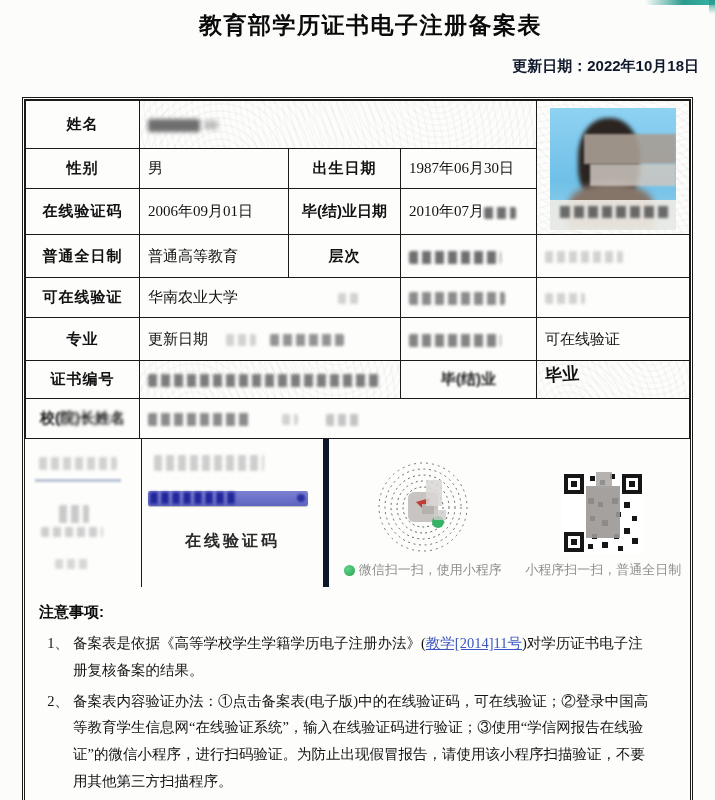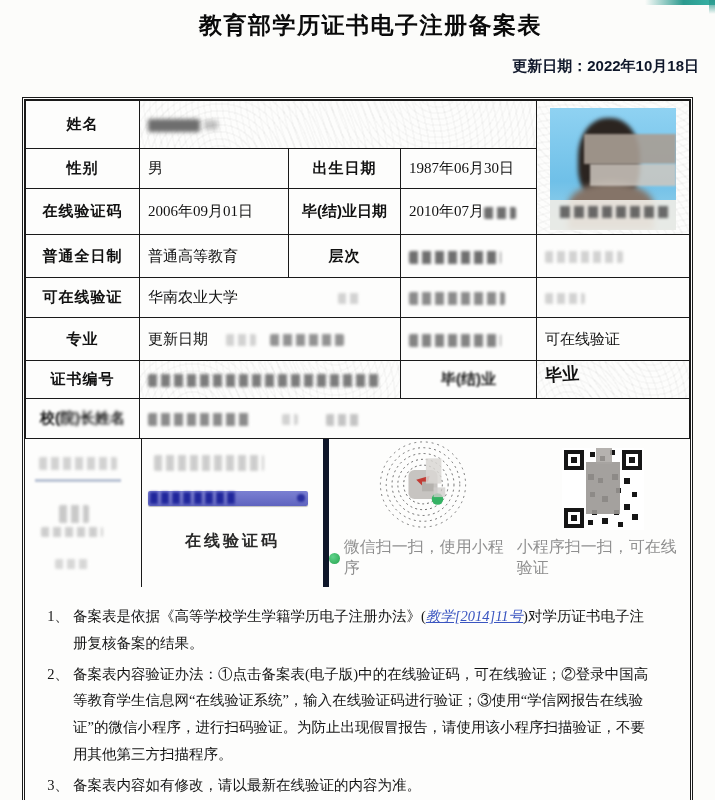--- a/index.html
+++ b/index.html
@@ -74,33 +74,33 @@
     background:repeating-linear-gradient(90deg,#20269b 0 8px,rgba(255,255,255,.15) 8px 11px);
     filter:blur(1.6px);}
   .code-bar .dot{position:absolute;right:3px;top:3px;width:8px;height:8px;border-radius:50%;
     background:#2a2f9e;filter:blur(1px);}
   .code-label{position:absolute;left:0;right:0;top:92px;text-align:center;
     font-size:16px;letter-spacing:3px;color:#2a2a2a;}
   .qr-block{display:flex;flex-direction:column;align-items:center;justify-content:flex-end;
     padding-bottom:8px;}
   .qr-block.q1{width:52%;}
   .qr-block.q2{width:48%;}
-  .cap-small{font-size:16px;color:#8f8f8f;margin-top:7px;display:flex;align-items:center;gap:4px;}
+  .cap-small{font-size:13px;color:#8f8f8f;margin-top:7px;display:flex;align-items:center;gap:4px;}
   .cap-main{font-size:13px;color:#1a1a1a;font-weight:600;margin-top:4px;letter-spacing:.5px;}
   .wechat-dot{display:inline-block;width:11px;height:11px;border-radius:50%;
     background:radial-gradient(circle at 35% 35%,#5fd38a,#27a34f);position:relative;}
 
   
   .notes{padding:16px 14px 0 14px;}
   .notes-heading{font-size:15px;font-weight:bold;color:#0a0a0a;margin-bottom:8px;}
   .note{display:flex;font-family:"Liberation Serif",serif;font-size:14.5px;
     line-height:1.85;color:#141414;margin-bottom:4px;}
   .note .num{flex:0 0 30px;text-align:right;padding-right:4px;}
   .note .body{flex:1;padding-right:24px;}
-  .doc-link{color:#3a55c0;text-decoration:underline;cursor:pointer;font-style:italic;}
+  .doc-link{color:#3a55c0;text-decoration:underline;cursor:pointer;}
 </style>
 </head>
 <body>
 
 <div class="teal-sliver"></div>
 <div class="teal-sliver2"></div>
 
 <h1 class="doc-title">教育部学历证书电子注册备案表</h1>
 <div class="update-line">更新日期：2022年10月18日</div>
 
@@ -277,27 +277,28 @@
                 <rect x="40" y="70" width="6" height="6"></rect>
                 <rect x="52" y="62" width="5" height="5"></rect>
             <rect x="70" y="66" width="6" height="6"></rect>
                 <rect x="26" y="72" width="5" height="5"></rect>
                 <rect x="56" y="74" width="5" height="5"></rect>
           </g>
           <rect x="24" y="14" width="34" height="52" fill="#9a9793" opacity=".9"></rect>
           <rect x="34" y="0" width="16" height="16" fill="#a8a5a1" opacity=".85"></rect>
         </svg>
         <div class="cap-small">
-          <span>小程序扫一扫，可在线验证</span>
+          <span>小程序扫一扫，普通全日制</span>
         </div>
       </div>
     </div>
   </div>
 
   <div class="notes">
+    <div class="notes-heading">注意事项:</div>
     <div class="note">
       <span class="num">1、</span>
       <span class="body">
         <span>备案表是依据《高等学校学生学籍学历电子注册办法》(</span><span class="doc-link">教学[2014]11号</span><span>)对学历证书电子注册复核备案的结果。</span>
       </span>
     </div>
     <div class="note">
       <span class="num">2、</span>
       <span class="body">备案表内容验证办法：①点击备案表(电子版)中的在线验证码，可在线验证；②登录中国高等教育学生信息网“在线验证系统”，输入在线验证码进行验证；③使用“学信网报告在线验证”的微信小程序，进行扫码验证。为防止出现假冒报告，请使用该小程序扫描验证，不要用其他第三方扫描程序。</span>
     </div>

